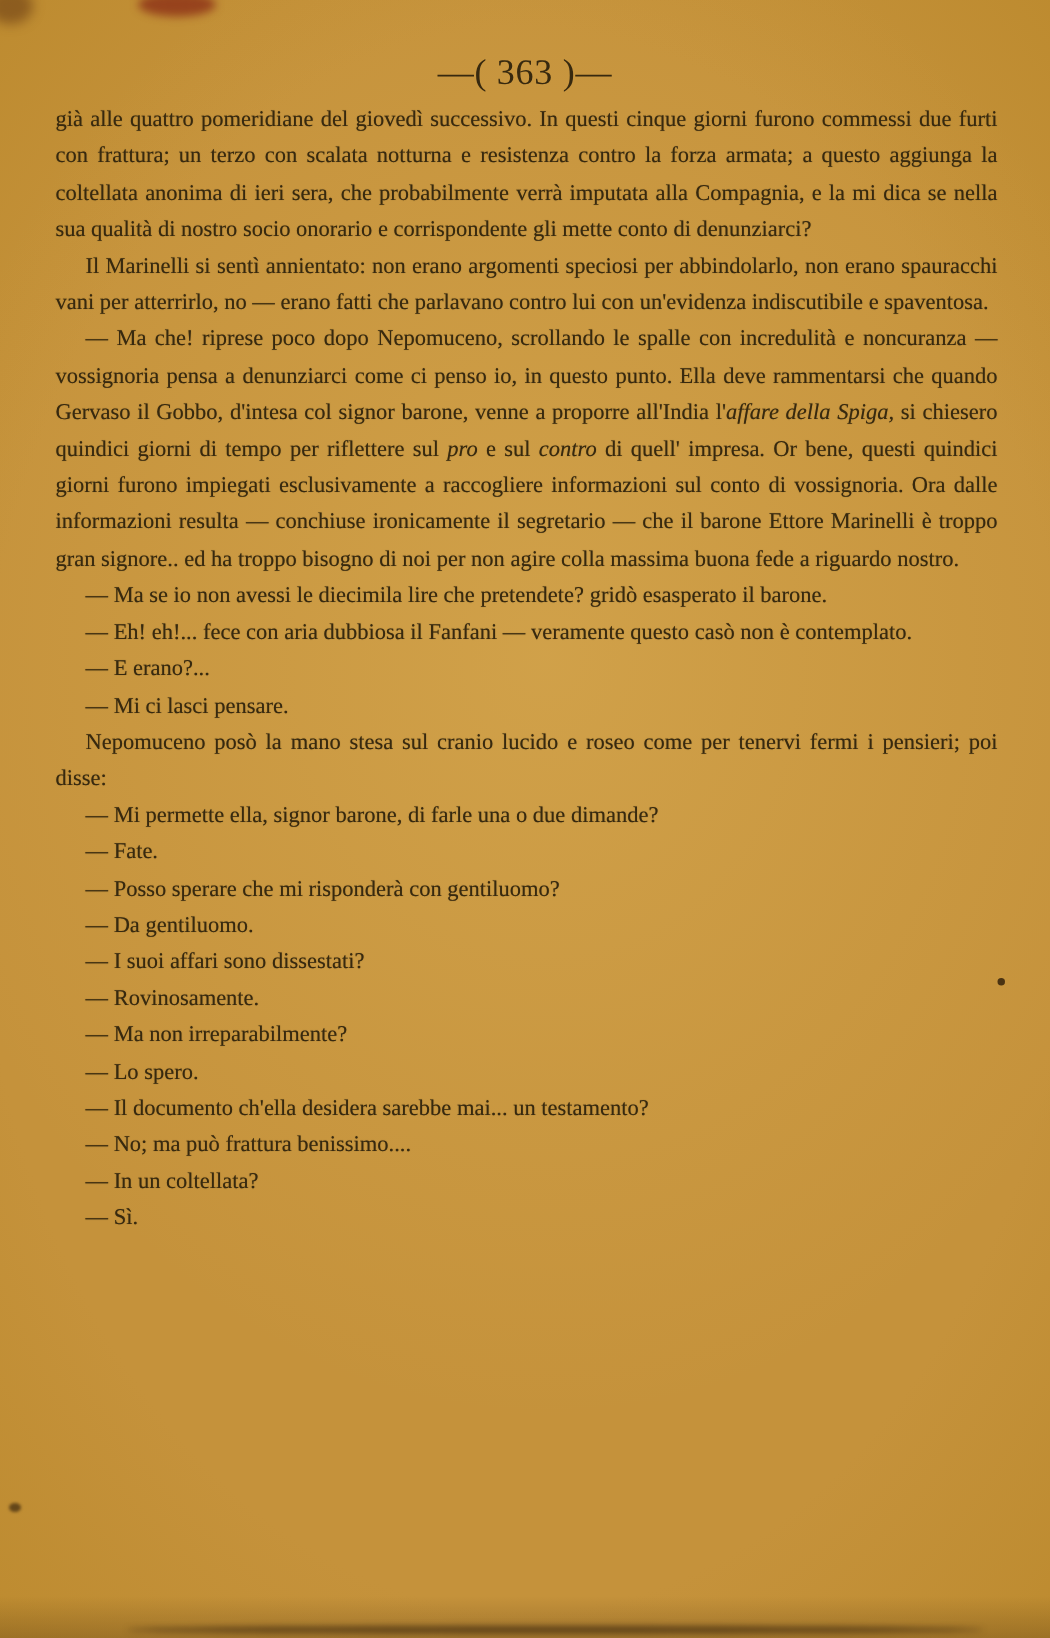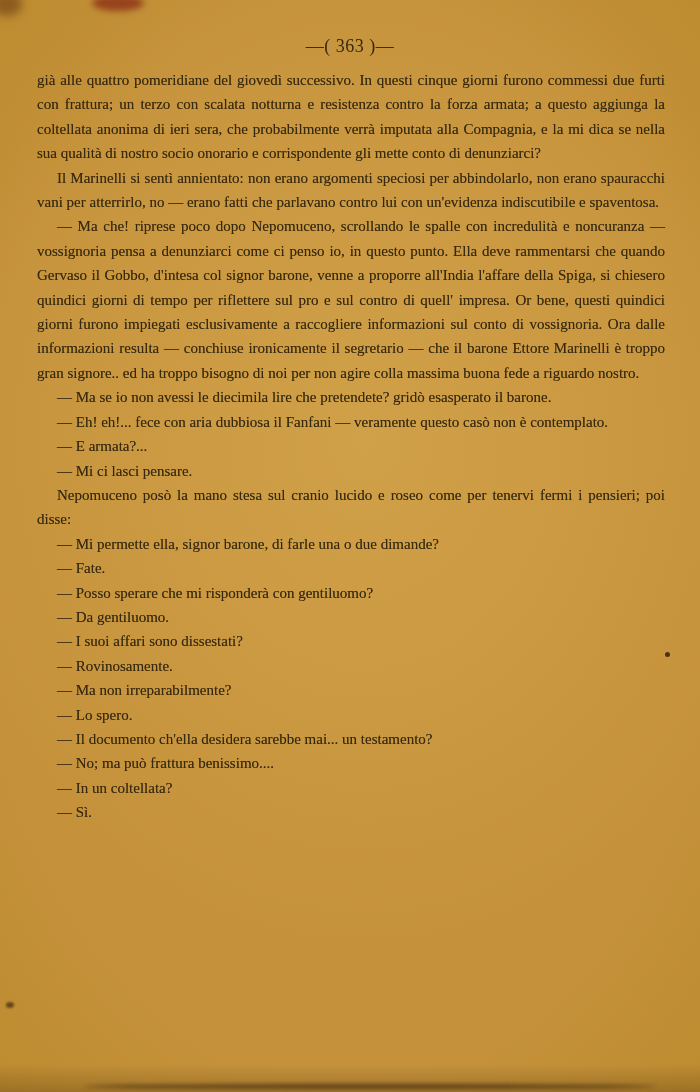--- a/index.html
+++ b/index.html
@@ -19,36 +19,36 @@
       radial-gradient(ellipse 85% 65% at 52% 40%, rgba(238,199,110,0.28), rgba(238,199,110,0) 72%),
       radial-gradient(ellipse 125% 115% at 50% 50%, #c5923b 42%, #b2811f 84%, #9c701b 100%);
     color: #37290f;
   }
   .page-number {
     position: absolute;
     top: 36px;
     left: 0;
     right: 0;
     text-align: center;
-    font-size: 18px;
+    font-size: 24px;
     letter-spacing: 0.5px;
   }
   .text-block {
     position: absolute;
     left: 37px;
     top: 68px;
     width: 628px;
     font-size: 15px;
     line-height: 24.4px;
     text-align: justify;
     text-shadow: 0 0 0.6px rgba(55,41,15,0.55);
   }
   .text-block p { margin: 0; text-indent: 20px; }
   .text-block p.first { text-indent: 0; }
-  .italic { }
+  .italic { font-style: italic; }
 
   
   .stain-top {
     position: absolute; left: 92px; top: -5px; width: 52px; height: 16px;
     background: rgba(134,38,20,0.72); border-radius: 50%; filter: blur(3px);
   }
   .stain-corner {
     position: absolute; left: -8px; top: -8px; width: 30px; height: 24px;
     background: rgba(92,46,14,0.5); border-radius: 50%; filter: blur(4px);
   }
@@ -77,21 +77,21 @@
   <div class="stain-top"></div>
 
   <div class="page-number">—( 363 )—</div>
 
   <div class="text-block">
     <p class="first">già alle quattro pomeridiane del giovedì successivo. In questi cinque giorni furono commessi due furti con frattura; un terzo con scalata notturna e resistenza contro la forza armata; a questo aggiunga la coltellata anonima di ieri sera, che probabilmente verrà imputata alla Compagnia, e la mi dica se nella sua qualità di nostro socio onorario e corrispondente gli mette conto di denunziarci?</p>
     <p>Il Marinelli si sentì annientato: non erano argomenti speciosi per abbindolarlo, non erano spauracchi vani per atterrirlo, no — erano fatti che parlavano contro lui con un'evidenza indiscutibile e spaventosa.</p>
     <p><span>— Ma che! riprese poco dopo Nepomuceno, scrollando le spalle con incredulità e noncuranza — vossignoria pensa a denunziarci come ci penso io, in questo punto. Ella deve rammentarsi che quando Gervaso il Gobbo, d'intesa col signor barone, venne a proporre all'India l'</span><span class="italic">affare della Spiga,</span><span> si chiesero quindici giorni di tempo per riflettere sul </span><span class="italic">pro</span><span> e sul </span><span class="italic">contro</span><span> di quell' impresa. Or bene, questi quindici giorni furono impiegati esclusivamente a raccogliere informazioni sul conto di vossignoria. Ora dalle informazioni resulta — conchiuse ironicamente il segretario — che il barone Ettore Marinelli è troppo gran signore.. ed ha troppo bisogno di noi per non agire colla massima buona fede a riguardo nostro.</span></p>
     <p>— Ma se io non avessi le diecimila lire che pretendete? gridò esasperato il barone.</p>
     <p>— Eh! eh!... fece con aria dubbiosa il Fanfani — veramente questo casò non è contemplato.</p>
-    <p>— E armata?...</p>
+    <p>— E erano?...</p>
     <p>— Mi ci lasci pensare.</p>
     <p>Nepomuceno posò la mano stesa sul cranio lucido e roseo come per tenervi fermi i pensieri; poi disse:</p>
     <p>— Mi permette ella, signor barone, di farle una o due dimande?</p>
     <p>— Fate.</p>
     <p>— Posso sperare che mi risponderà con gentiluomo?</p>
     <p>— Da gentiluomo.</p>
     <p>— I suoi affari sono dissestati?</p>
     <p>— Rovinosamente.</p>
     <p>— Ma non irreparabilmente?</p>
     <p>— Lo spero.</p>

